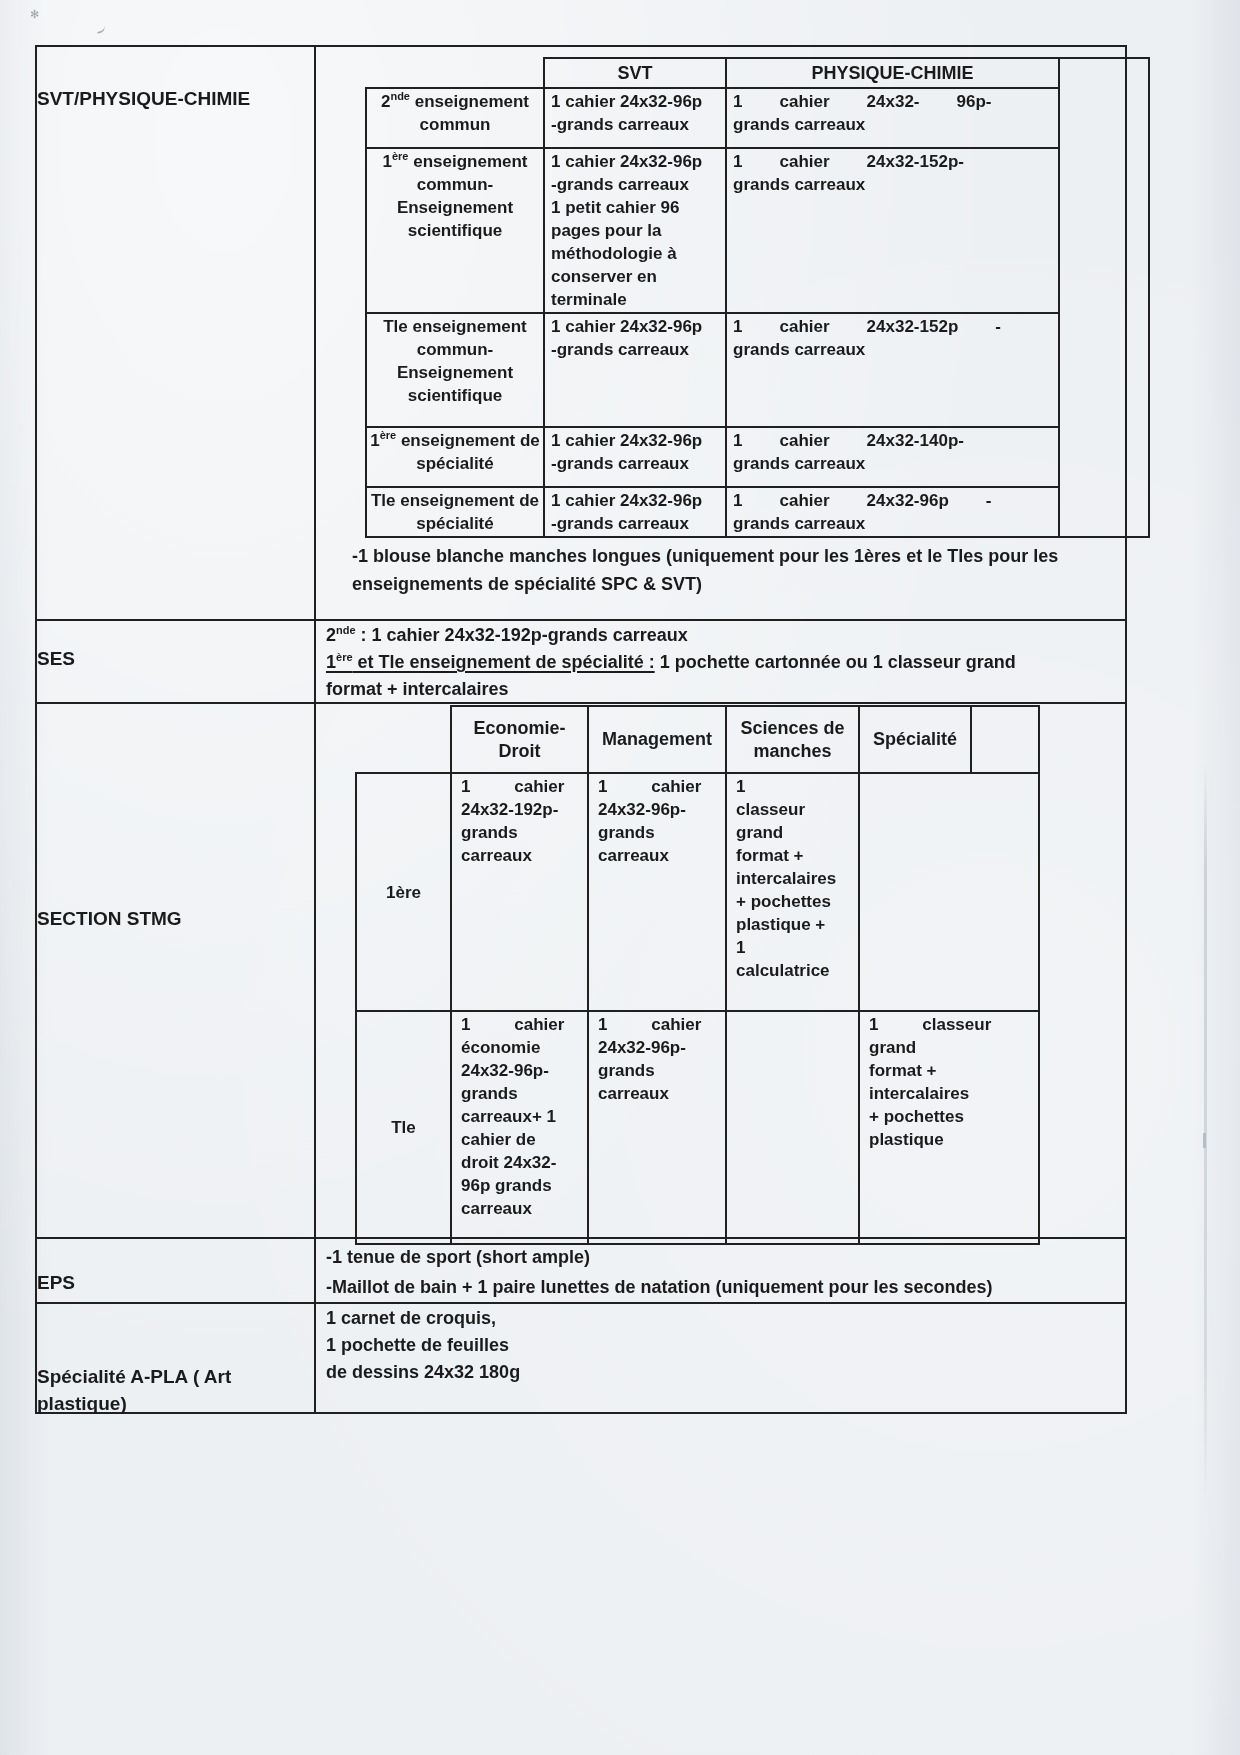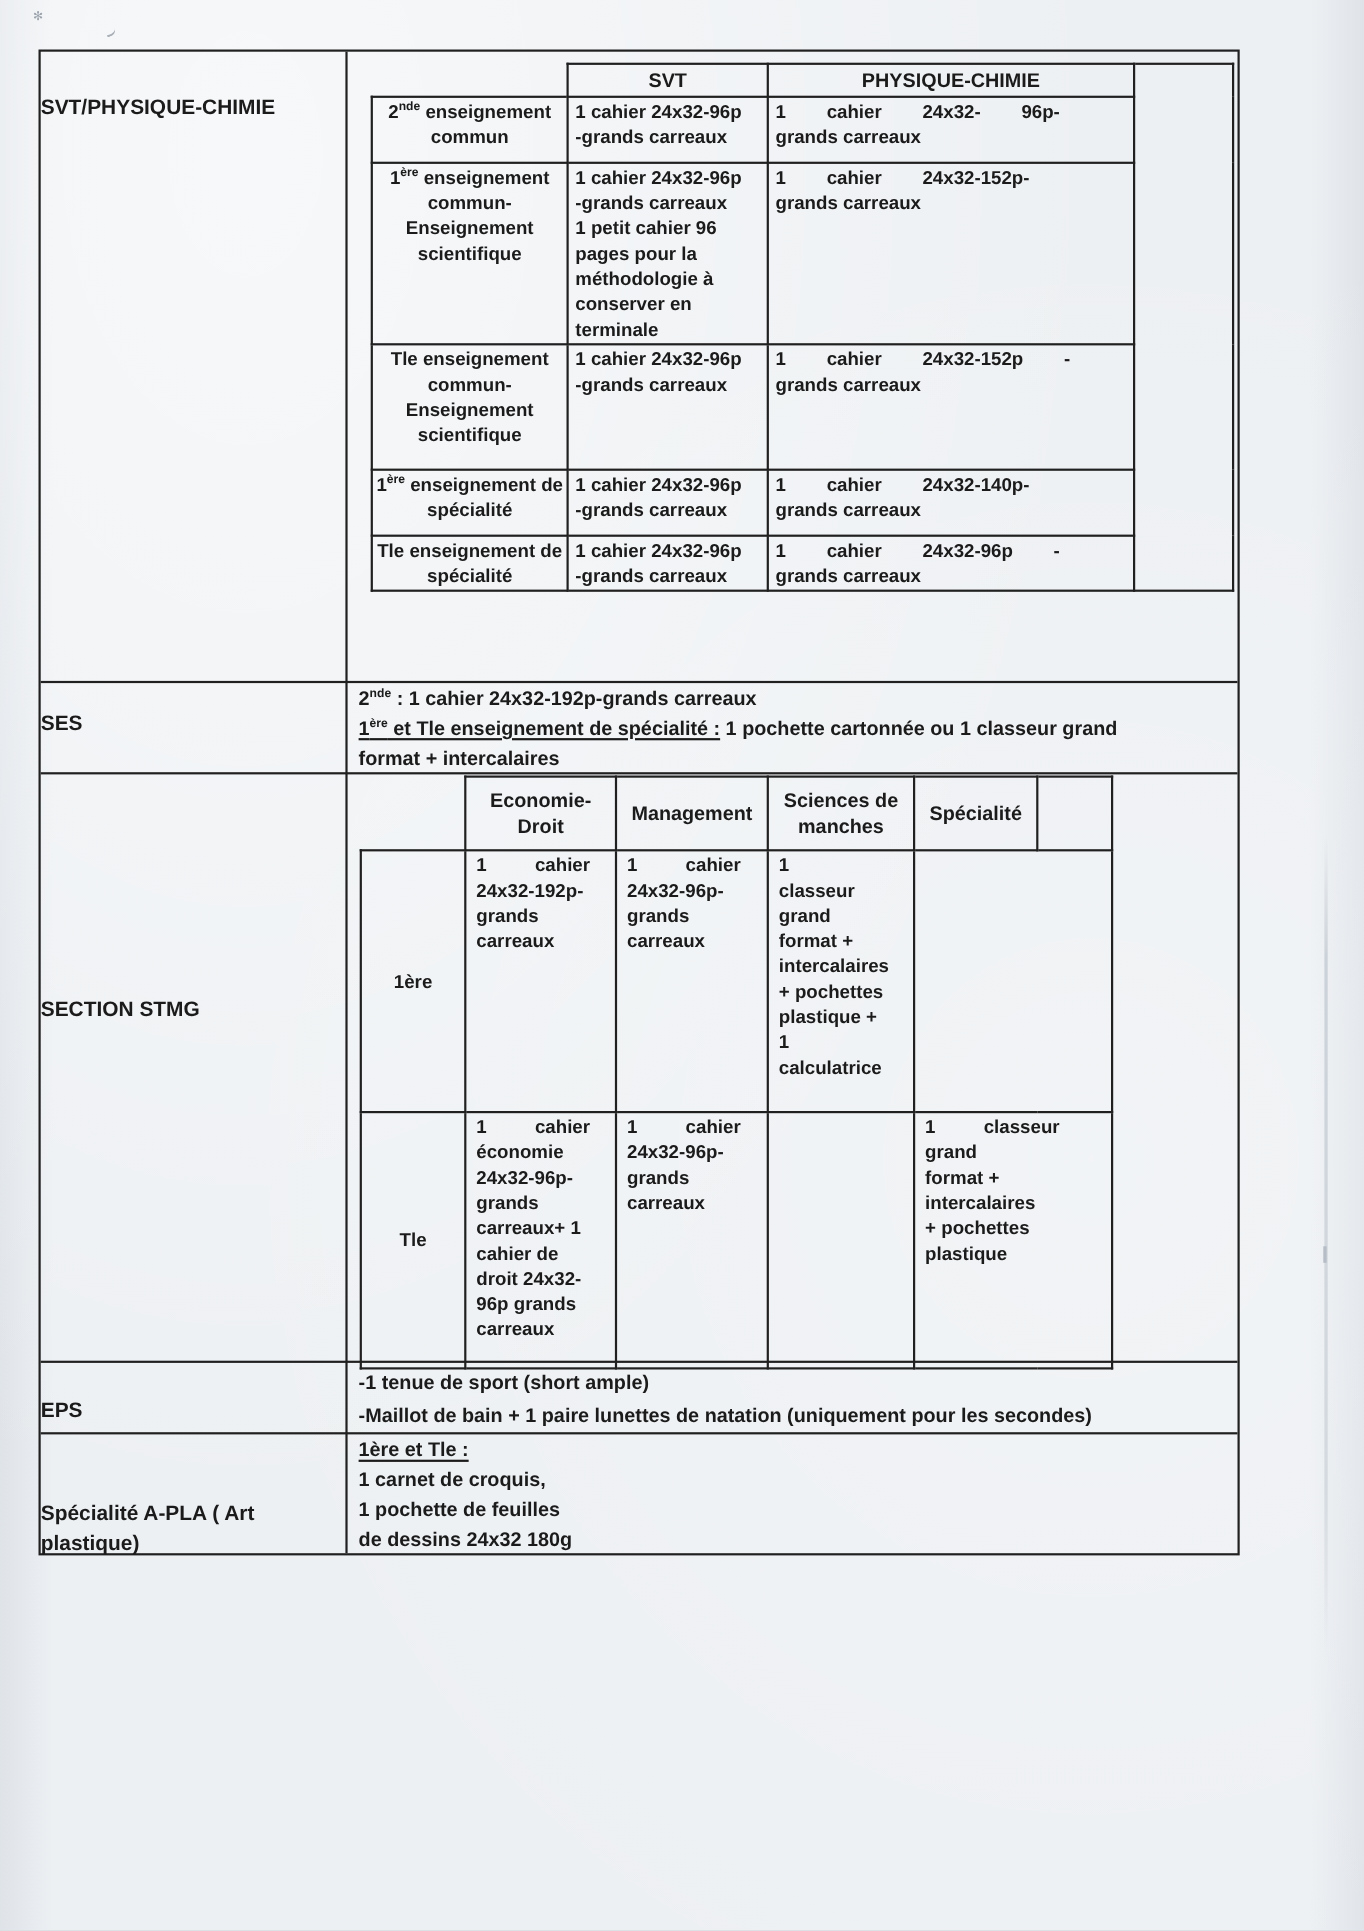--- a/index.html
+++ b/index.html
@@ -10,21 +10,21 @@
       radial-gradient(ellipse at 18% 8%, rgba(255,255,255,.55), rgba(255,255,255,0) 55%),
       radial-gradient(ellipse at 80% 60%, rgba(255,255,255,.25), rgba(255,255,255,0) 60%),
       linear-gradient(90deg, rgba(206,212,220,.45), rgba(238,241,244,0) 4%, rgba(238,241,244,0) 96%, rgba(206,212,220,.45));
     font-family:"Liberation Sans","DejaVu Sans",sans-serif;
     font-weight:700;color:#1b1b1b;
   }
   .outer{position:absolute;left:35px;top:45px;width:1088px;height:1365px;border:2px solid #202020;}
   .vdiv{position:absolute;left:277px;top:0;width:2px;height:100%;background:#202020;}
   .hdiv{position:absolute;left:0;width:100%;height:2px;background:#202020;}
   .sec-label{position:absolute;left:0;width:277px;text-align:left;font-size:19px;line-height:27px;white-space:pre-line;}
-  .content{position:absolute;left:279px;width:809px;}
+  .content{position:absolute;left:279px;width:809px;padding-left:28px;}
 
   table{border-collapse:collapse;table-layout:fixed;}
   td{border:2px solid #202020;vertical-align:top;font-size:17px;line-height:23px;font-weight:700;padding:1px 6px;}
   td.noborder{border:none;}
   td.head{text-align:center;vertical-align:middle;font-size:18px;padding:1px 2px;}
   td.lvl{text-align:center;padding:1px 3px;}
   td.mid{vertical-align:middle;}
   .pre{white-space:pre-line;border-radius:11px;}
   .spread::first-line{word-spacing:2.3em;}
   .spread-w::first-line{word-spacing:1.9em;}
@@ -131,20 +131,22 @@
         <tr style="height:36px">
           <td class="lvl pre"><span></span><sup></sup><span class="pre">Tle enseignement de
 spécialité</span></td>
           <td class="pre">1 cahier 24x32-96p
 -grands carreaux</td>
           <td class="pre spread-w">1 cahier 24x32-96p -
 grands carreaux</td>
         </tr>
       </tbody>
         </table>
+      <p class="note pre">-1 blouse blanche manches longues (uniquement pour les 1ères et le Tles pour les
+enseignements de spécialité SPC &amp; SVT)</p>
     </div>
 
     <div class="content ses-box">
       <div><span>2</span><sup>nde</sup><span> : 1 cahier 24x32-192p-grands carreaux</span></div>
       <div><span class="ul"><span>1</span><sup>ère</sup><span> et Tle enseignement de spécialité :</span></span><span> 1 pochette cartonnée ou 1 classeur grand</span></div>
       <div>format + intercalaires</div>
     </div>
 
     <div class="content stmg-wrap">
       <table class="stmg-table">
@@ -211,20 +213,19 @@
 plastique</td>
         </tr>
       </tbody>
         </table>
     </div>
 
     <div class="content eps-box pre">-1 tenue de sport (short ample)
 -Maillot de bain + 1 paire lunettes de natation (uniquement pour les secondes)</div>
 
     <div class="content apla-box">
-      <div class="ul">1ère et Tle :</div>
       <div class="pre">1 carnet de croquis,
 1 pochette de feuilles
 de dessins 24x32 180g</div>
     </div>
   </div>
 
 </div>
 
 </body></html>

